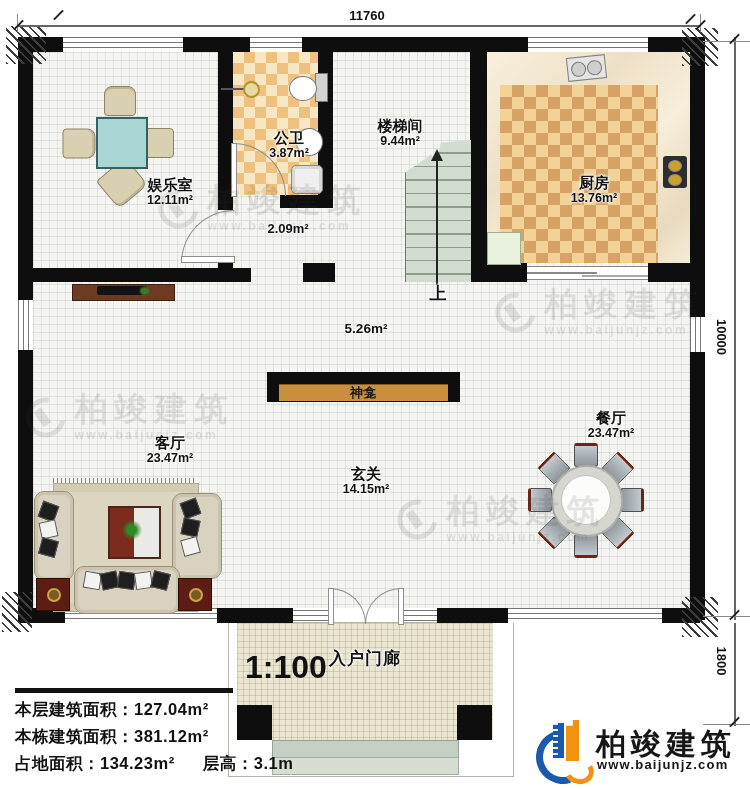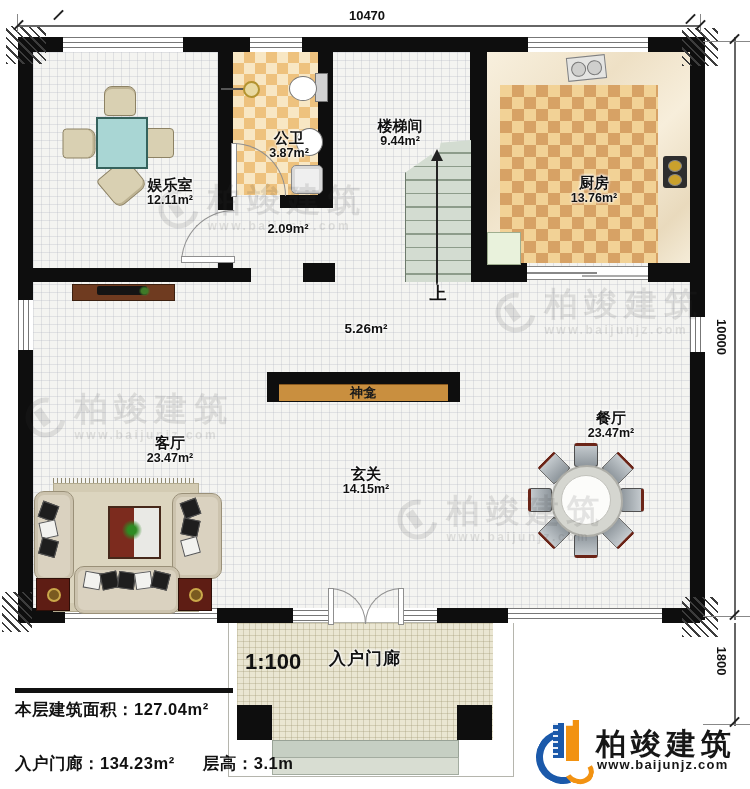--- a/index.html
+++ b/index.html
@@ -253,41 +253,44 @@
   </div>
   <div class="room-label" style="left:365px;top:658px;">
     <span style="font-size:17px;font-weight:bold;letter-spacing:1px;">入户门廊</span>
   </div>
 
   <div class="dim-line" style="left:18px;top:25px;width:682px;height:1.5px;"></div>
   <div class="abs" style="left:17px;top:14px;width:1px;height:18px;background:#888;"></div>
   <div class="abs" style="left:700px;top:14px;width:1px;height:18px;background:#888;"></div>
   <div class="tick" style="left:12px;top:24px;"></div>
   <div class="tick" style="left:694px;top:24px;"></div>
-  <div class="dim-text" style="left:367px;top:15px;">10470</div>
+  <div class="dim-text" style="left:367px;top:15px;">11760</div>
 
   <div class="dim-line" style="left:734px;top:37px;width:1.5px;height:583px;"></div>
   <div class="abs" style="left:703px;top:41px;width:47px;height:1px;background:#888;"></div>
   <div class="abs" style="left:703px;top:616px;width:47px;height:1px;background:#888;"></div>
   <div class="tick" style="left:728px;top:38px;"></div>
   <div class="tick" style="left:728px;top:614px;"></div>
   <div class="dim-text vert" style="left:721px;top:337px;">10000</div>
 
   <div class="dim-line" style="left:734px;top:623px;width:1.5px;height:103px;"></div>
   <div class="abs" style="left:703px;top:724px;width:47px;height:1px;background:#888;"></div>
   <div class="tick" style="left:728px;top:721px;"></div>
   <div class="dim-text vert" style="left:721px;top:661px;">1800</div>
 
-  <div class="abs" style="left:245px;top:649px;font-size:22px;font-weight:600;">1:100</div>
+  <div class="abs" style="left:245px;top:649px;font-size:32px;font-weight:600;">1:100</div>
   <div class="abs" style="left:15px;top:688px;width:218px;height:5px;background:#111;"></div>
   <div class="stat-row" style="top:699px;">
     <span>本层建筑面积：</span><span>127.04m²</span>
   </div>
+  <div class="stat-row" style="top:726px;">
+    <span>本栋建筑面积：</span><span>381.12m²</span>
+  </div>
   <div class="stat-row" style="top:753px;">
-    <span>入户门廊：</span><span>134.23m²</span>
+    <span>占地面积：</span><span>134.23m²</span>
     <span style="display:inline-block;width:18px;"></span>
     <span>层高：</span><span>3.1m</span>
   </div>
 
   <div class="abs" style="left:536px;top:720px;width:54px;height:58px;">
     <div class="abs" style="left:0;top:10px;width:40px;height:40px;border:7px solid #1b59aa;border-radius:50%;border-top-color:transparent;border-right-color:transparent;transform:rotate(28deg);"></div>
     <div class="abs" style="left:17px;top:3px;width:11px;height:35px;background:#1b59aa;background-image:repeating-linear-gradient(180deg,rgba(255,255,255,.9) 0 2px,transparent 2px 6px);background-size:5px 100%;background-repeat:no-repeat;"></div>
     <div class="abs" style="left:30px;top:0;width:13px;height:41px;background:#f29211;clip-path:polygon(0 14%,52% 14%,52% 0,100% 0,100% 100%,0 100%);"></div>
     <div class="abs" style="left:28px;top:38px;width:20px;height:16px;border:5px solid #f29211;border-radius:50%;border-top-color:transparent;border-left-color:transparent;transform:rotate(15deg);"></div>
   </div>

